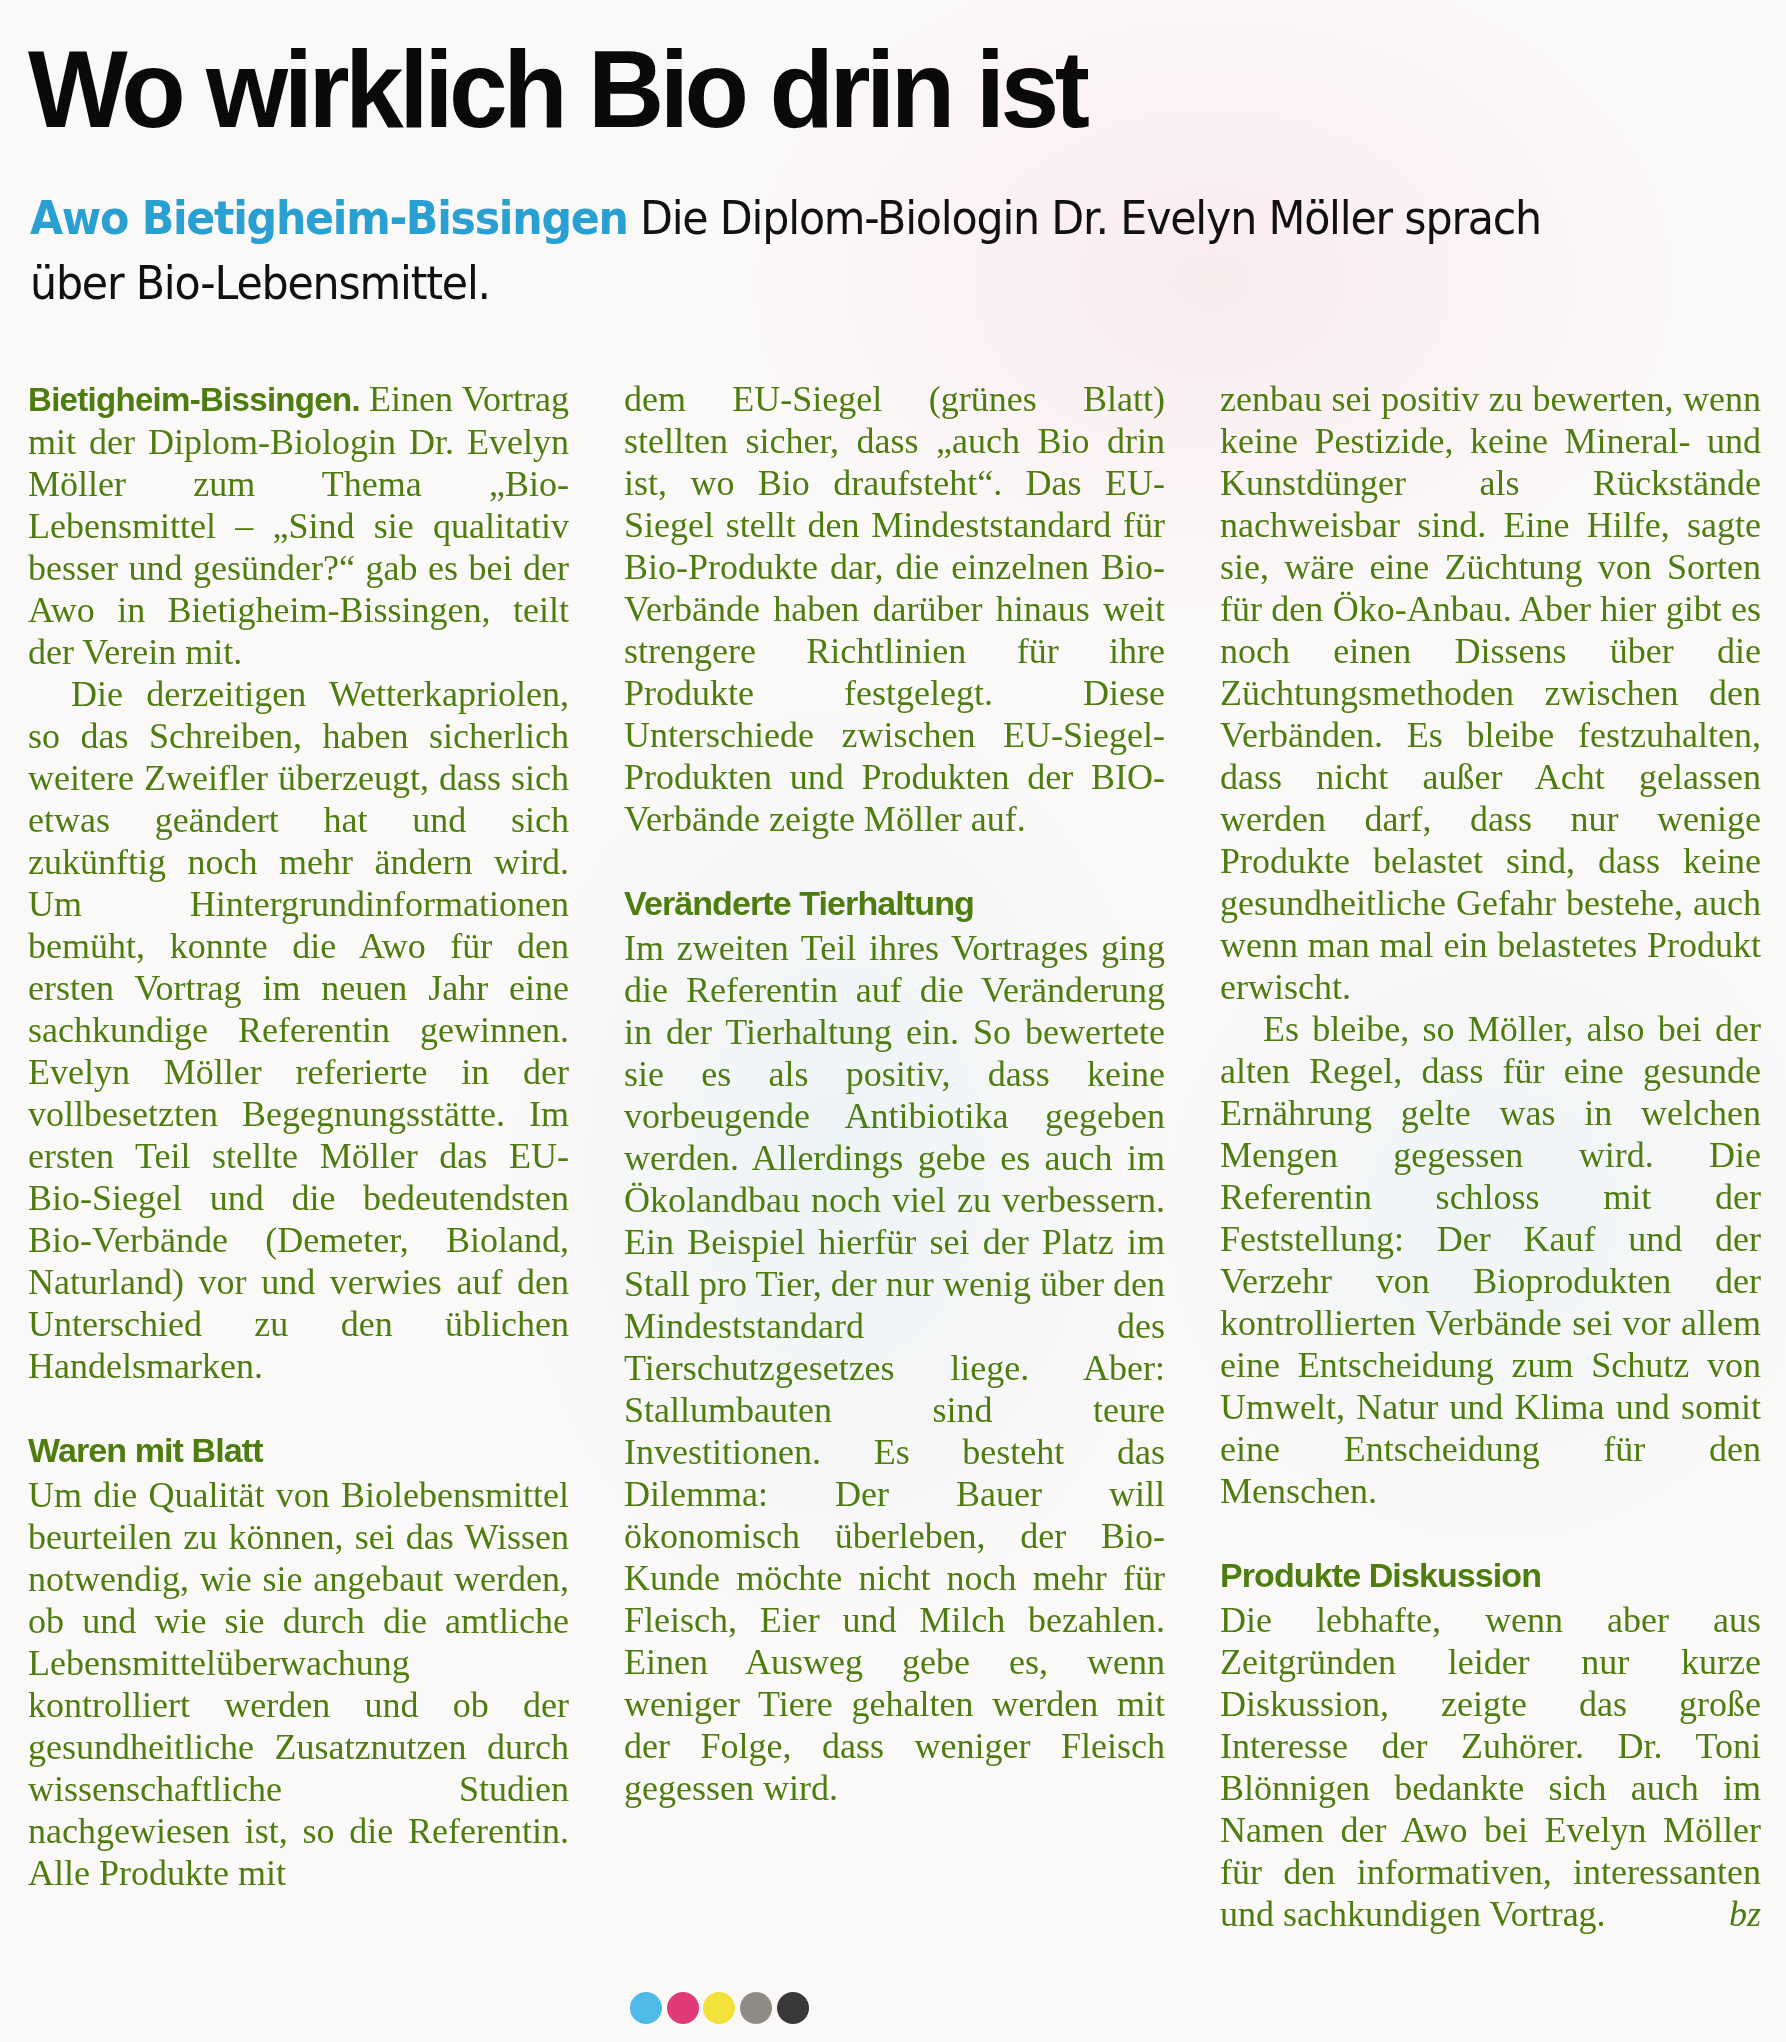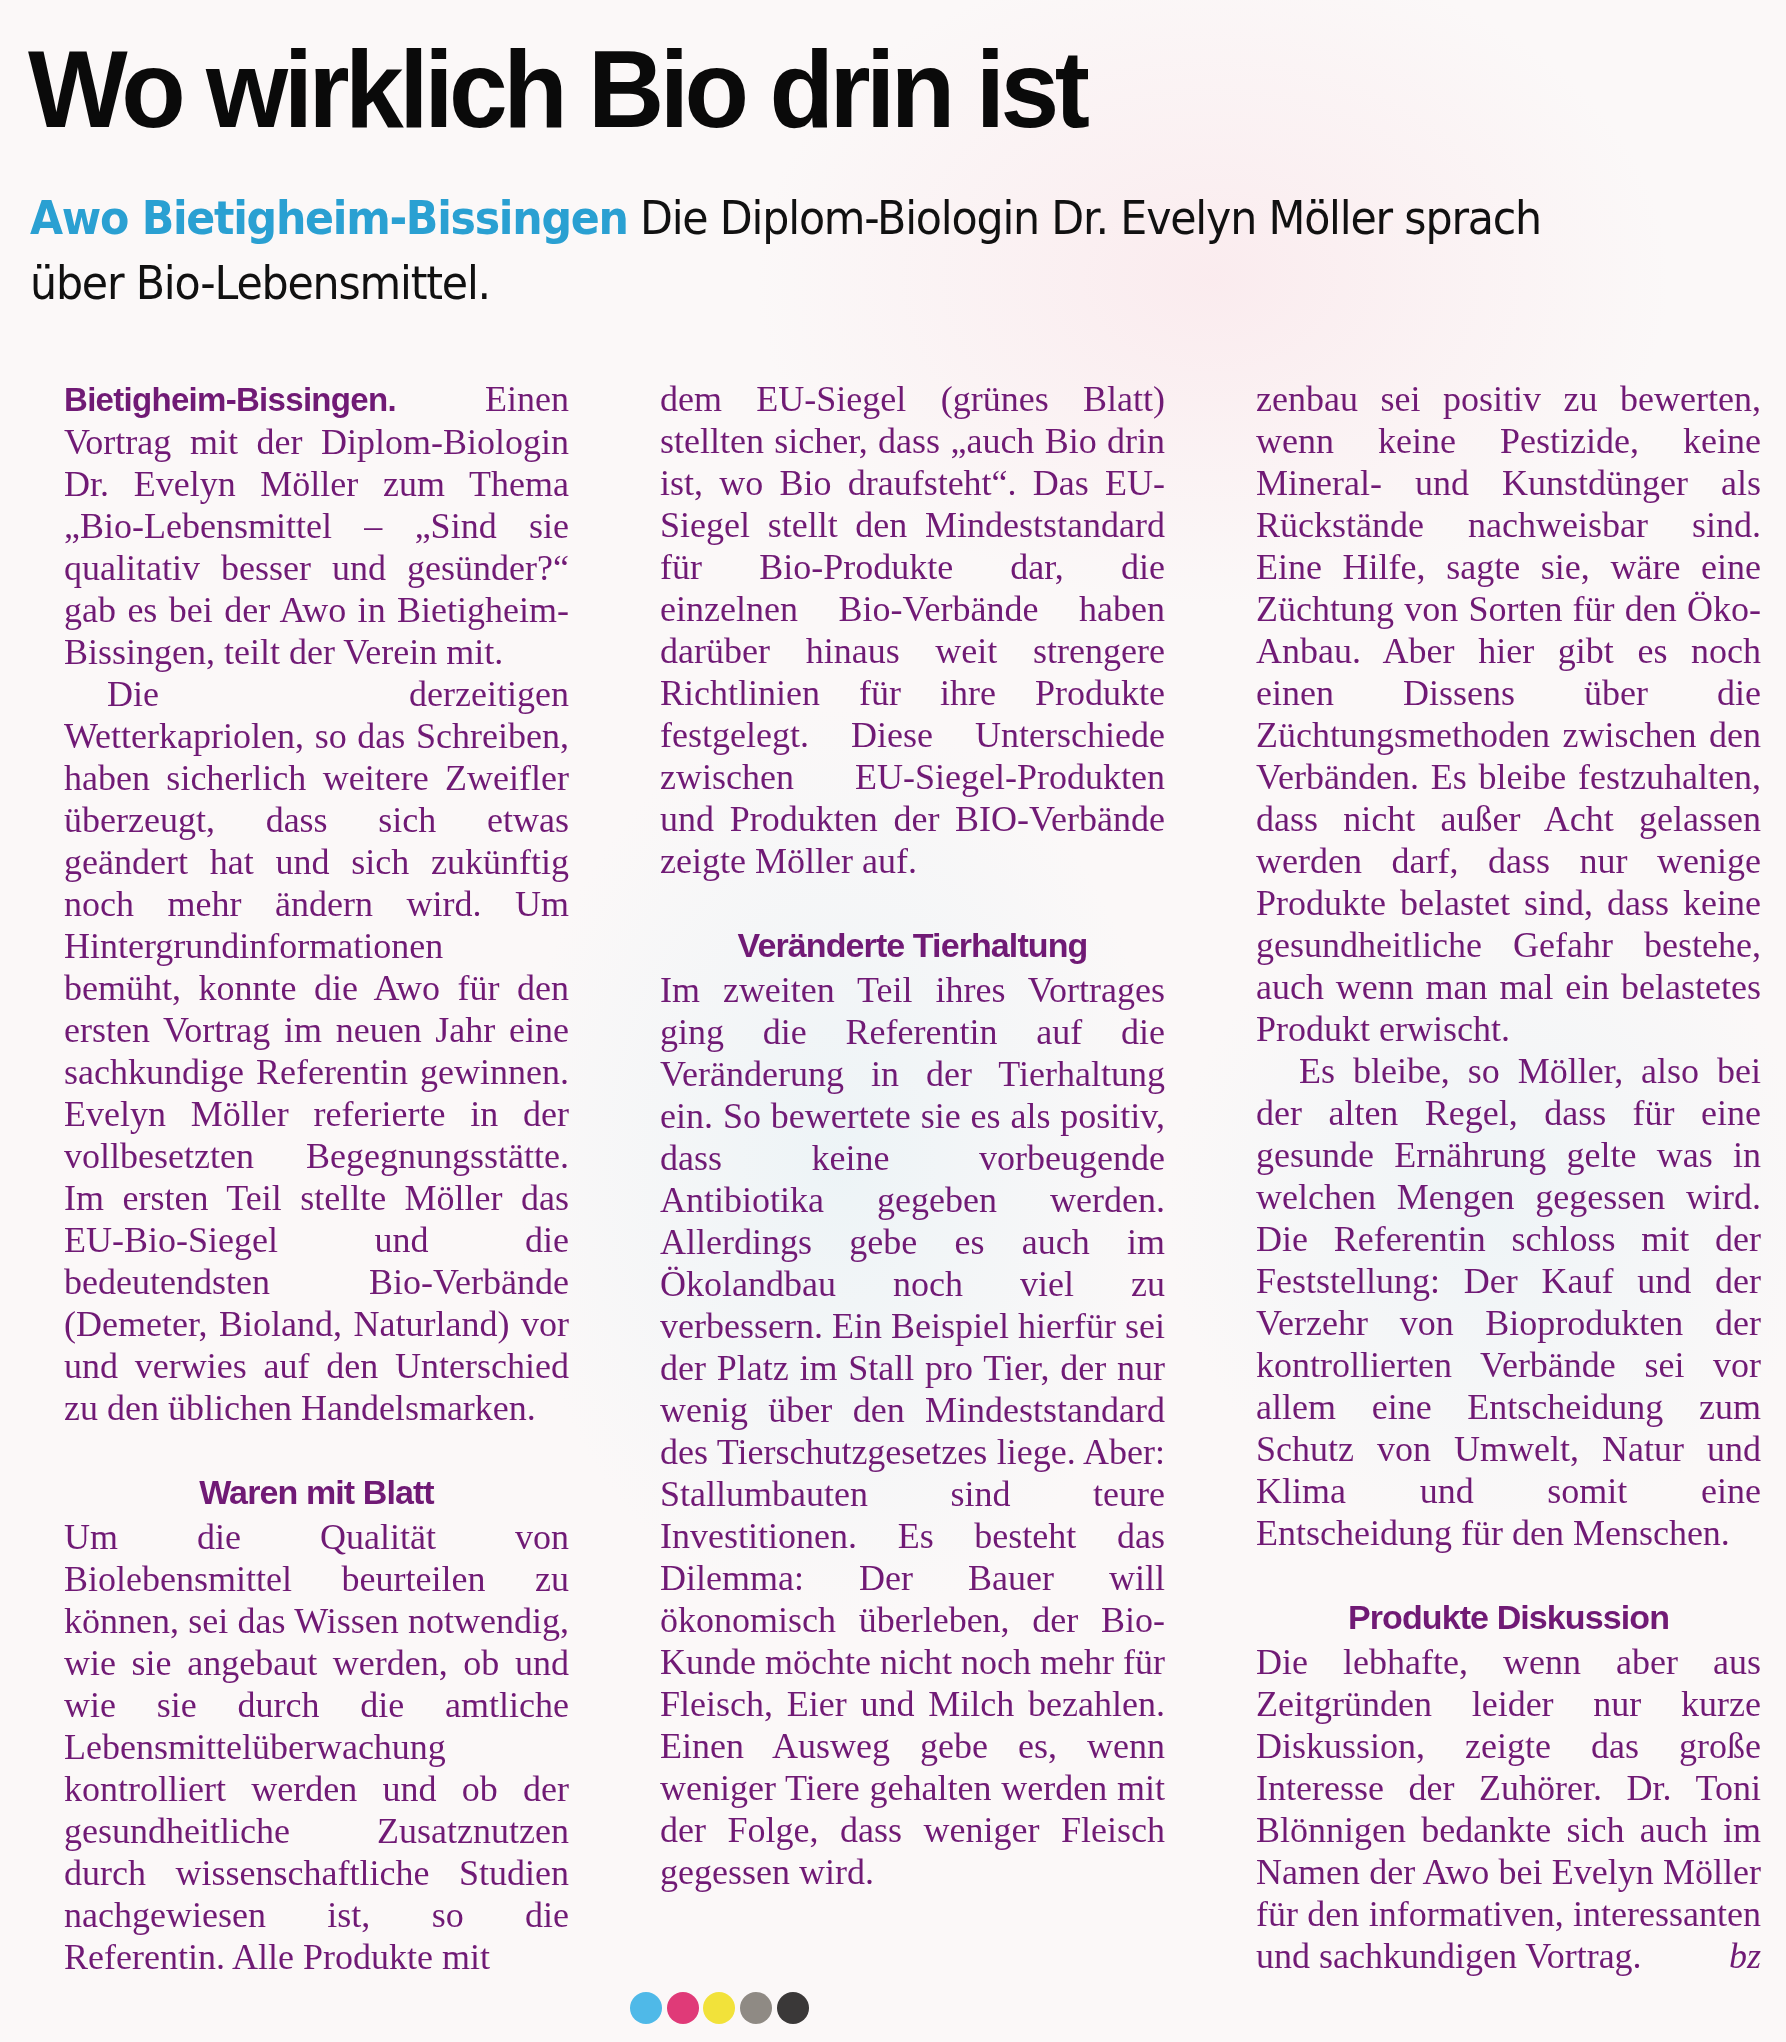--- a/index.html
+++ b/index.html
@@ -54,39 +54,38 @@
     display: grid;
     grid-template-columns: 541px 541px 541px;
     column-gap: 55px;
   }
   .col {
     font-family: "Liberation Serif", "DejaVu Serif", serif;
     font-size: 36px;
     line-height: 42px;
     text-align: justify;
     hyphens: manual;
-    color: #701a75;
-    margin-left: 36px;
+    color: #4d7c0f;
   }
   .col p { margin: 0; }
   .col p.indent { text-indent: 43px; }
   .col .dateline {
     font-family: "Liberation Sans", "DejaVu Sans", sans-serif;
     font-weight: 700;
     font-size: 33px;
     letter-spacing: -0.7px;
   }
   .col h2 {
     margin: 42px 0 1.9px 0;
     font-family: "Liberation Sans", "DejaVu Sans", sans-serif;
     font-weight: 700;
     font-size: 34px;
     line-height: 43px;
     letter-spacing: -0.9px;
-    text-align: center;
+    text-align: left;
   }
   .author {
     float: right;
     font-style: italic;
   }
   .reg-marks {
     position: absolute;
     left: 630px;
     top: 1992px;
     display: flex;

